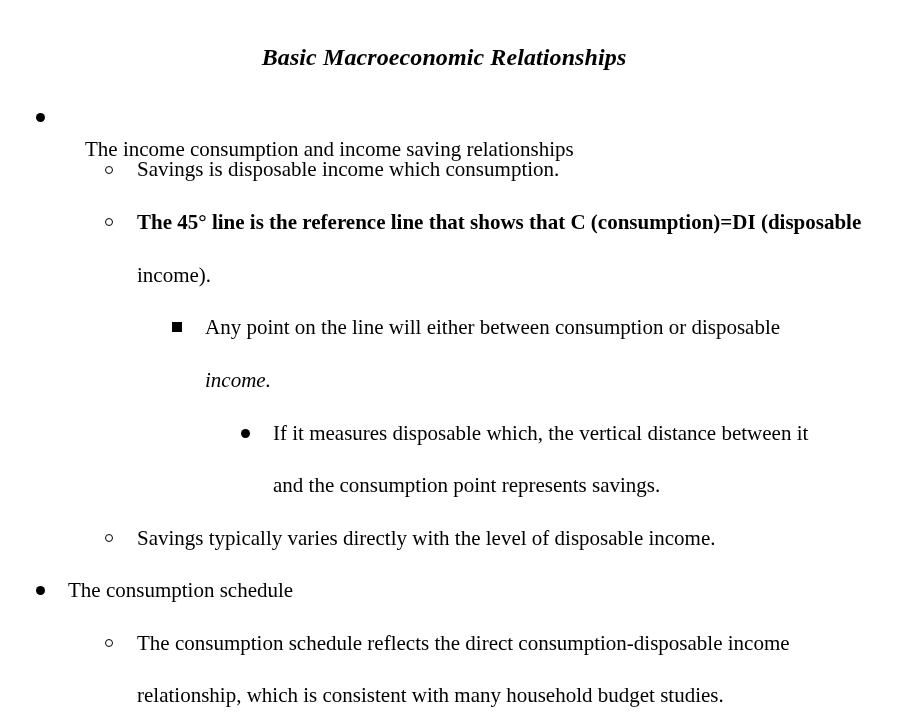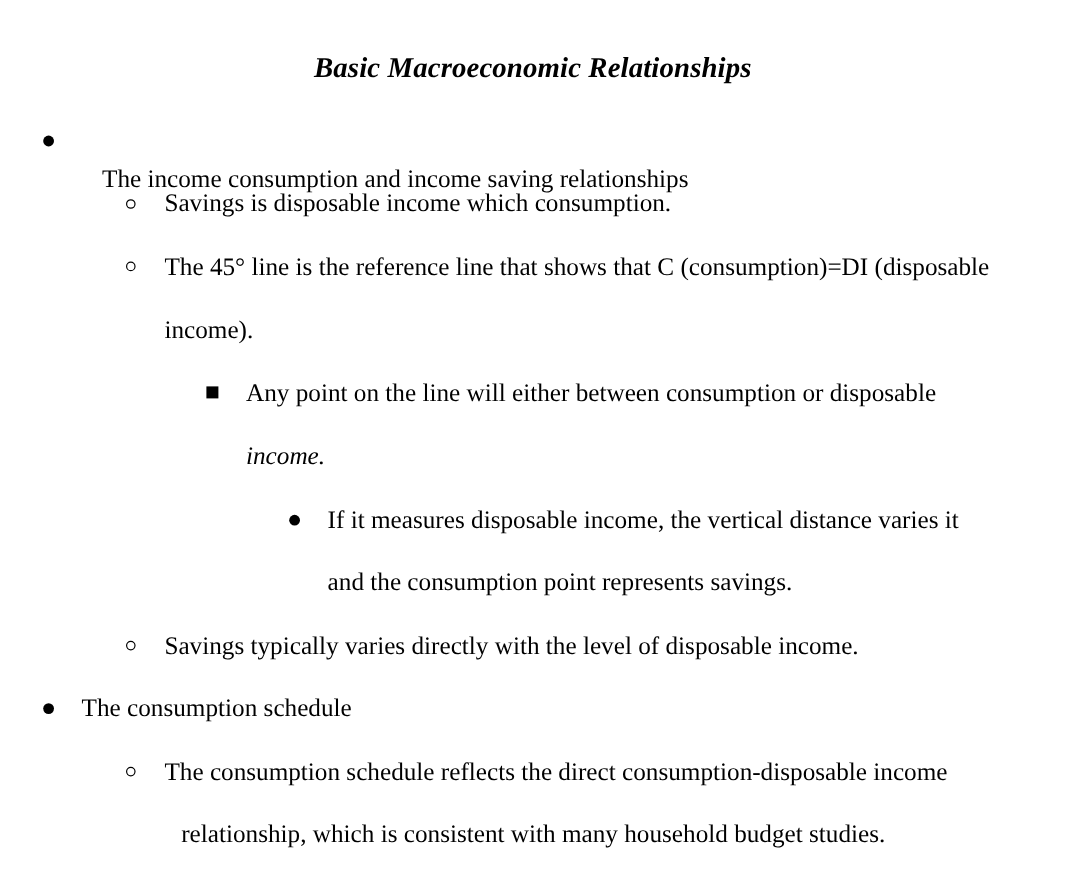--- a/index.html
+++ b/index.html
@@ -67,45 +67,45 @@
     <div class="line" style="left:85px; top:103px;margin-top:32px;">The income consumption and income saving relationships</div>
   </div>
 
   <div>
     <span class="circle" style="left:105px; top:166px;"></span>
     <div class="line" style="left:137px; top:155px;">Savings is disposable income which consumption.</div>
   </div>
 
   <div>
     <span class="circle" style="left:105px; top:218px;"></span>
-    <div class="line" style="left:137px; top:208px;">The 45° line is the reference line that shows that C (consumption)=DI (disposable</div>
+    <div class="line" style="left:137px; top:208px;font-weight:bold;">The 45° line is the reference line that shows that C (consumption)=DI (disposable</div>
     <div class="line" style="left:137px; top:261px;">income).</div>
   </div>
 
   <div>
     <span class="square" style="left:172px; top:322px;"></span>
     <div class="line" style="left:205px; top:313px;">Any point on the line will either between consumption or disposable</div>
     <div class="line" style="left:205px; top:366px;font-style:italic;">income.</div>
   </div>
 
   <div>
     <span class="disc" style="left:241px; top:429px;"></span>
-    <div class="line" style="left:273px; top:419px;">If it measures disposable income, the vertical distance varies it</div>
+    <div class="line" style="left:273px; top:419px;">If it measures disposable which, the vertical distance between it</div>
     <div class="line" style="left:273px; top:471px;">and the consumption point represents savings.</div>
   </div>
 
   <div>
     <span class="circle" style="left:105px; top:534px;"></span>
     <div class="line" style="left:137px; top:524px;">Savings typically varies directly with the level of disposable income.</div>
   </div>
 
   <div>
     <span class="disc" style="left:36px; top:586px;"></span>
     <div class="line" style="left:68px; top:576px;">The consumption schedule</div>
   </div>
 
   <div>
     <span class="circle" style="left:105px; top:639px;"></span>
     <div class="line" style="left:137px; top:629px;">The consumption schedule reflects the direct consumption-disposable income</div>
-    <div class="line" style="left:151px; top:681px;">relationship, which is consistent with many household budget studies.</div>
+    <div class="line" style="left:137px; top:681px;">relationship, which is consistent with many household budget studies.</div>
   </div>
 
 </div>
 
 </body></html>

